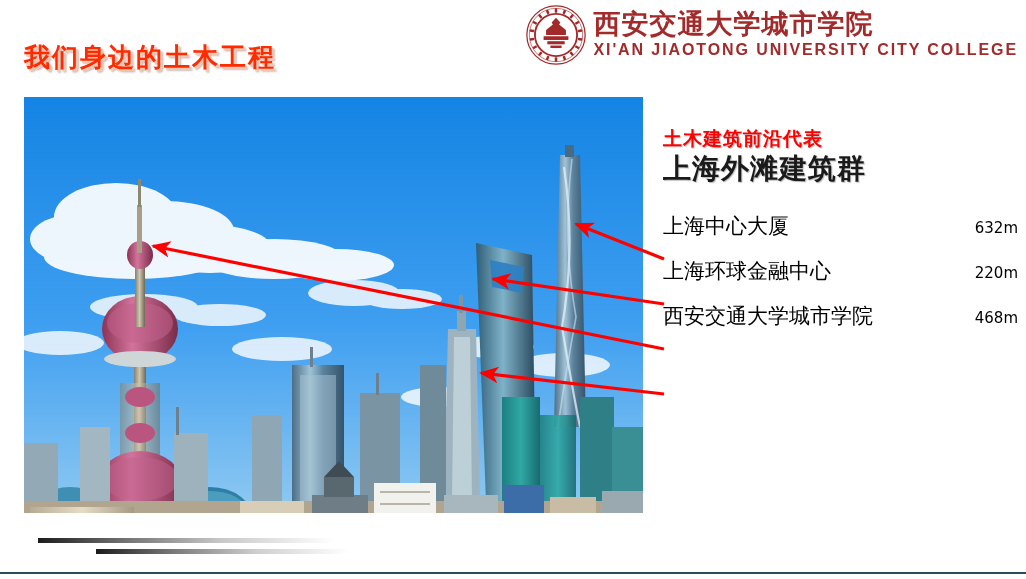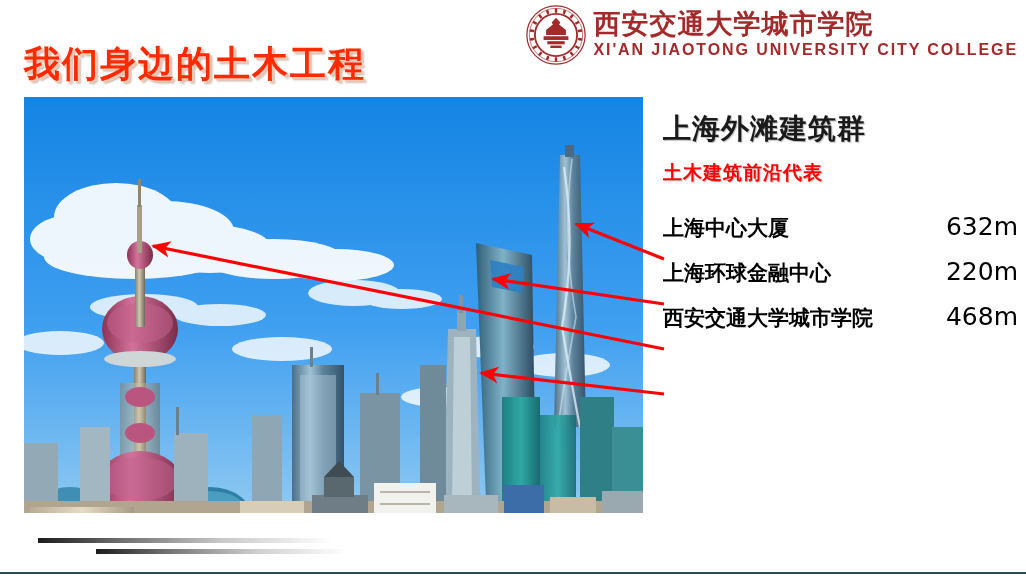--- a/index.html
+++ b/index.html
@@ -6,21 +6,21 @@
   body{
     width:1026px;height:579px;
     background:#ffffff;
     font-family:"Liberation Sans","DejaVu Sans",sans-serif;
     overflow:hidden;
     position:relative;
   }
   
   #slide-title{
     position:absolute;left:24px;top:40px;
-    font-size:36px;font-weight:700;
+    font-size:26px;font-weight:700;
     color:#ff2a00;
     letter-spacing:2px;
     text-shadow:2px 2px 0 #f7c9b4, 3px 3px 2px rgba(120,90,80,.45);
     white-space:nowrap;
   }
   
   #logo-block{
     position:absolute;right:8px;top:4px;
     display:flex;align-items:center;gap:6px;
   }
@@ -56,24 +56,23 @@
     text-shadow:1px 1px 1px rgba(130,130,130,.5);
   }
   #building-list{margin-top:26px;}
   .building-row{
     display:flex;align-items:baseline;
     height:45px;
   }
   .b-name{
     font-size:21px;color:#000;letter-spacing:0px;white-space:nowrap;
     flex:1 1 auto;
-    font-weight:bold;
   }
   .b-height{
-    font-size:25px;color:#000;white-space:nowrap;
+    font-size:15px;color:#000;white-space:nowrap;
     flex:0 0 auto;text-align:right;min-width:62px;
     font-family:"DejaVu Sans","Liberation Sans",sans-serif;
   }
   
   #arrows{position:absolute;left:0;top:0;width:1026px;height:579px;pointer-events:none;}
   
   .deco-line{position:absolute;height:5px;}
   #deco-line-1{left:38px;top:538px;width:295px;
     background:linear-gradient(to right,#1c1c1c 0%,#6e6e6e 28%,#c8c8c8 62%,#ffffff 100%);}
   #deco-line-2{left:96px;top:549px;width:252px;
@@ -292,22 +291,22 @@
 
     <g>
       <path d="M398 500 L492 500 L486 512 L404 512 Z" fill="#ffffff"></path>
       <path d="M410 488 Q446 478 482 488 L482 500 L410 500 Z" fill="#f2f2f2"></path>
       <rect x="440" y="478" width="3" height="12" fill="#cfcfcf"></rect>
     </g>
   </svg>
 </div>
 
 <div id="panel">
+  <div id="panel-sub">土木建筑前沿代表</div>
   <div id="panel-heading">上海外滩建筑群</div>
-  <div id="panel-sub">土木建筑前沿代表</div>
 
   <div id="building-list">
     <div class="building-row">
       <span class="b-name">上海中心大厦</span>
       <span class="b-height">632m</span>
     </div>
     <div class="building-row">
       <span class="b-name">上海环球金融中心</span>
       <span class="b-height">220m</span>
     </div>

